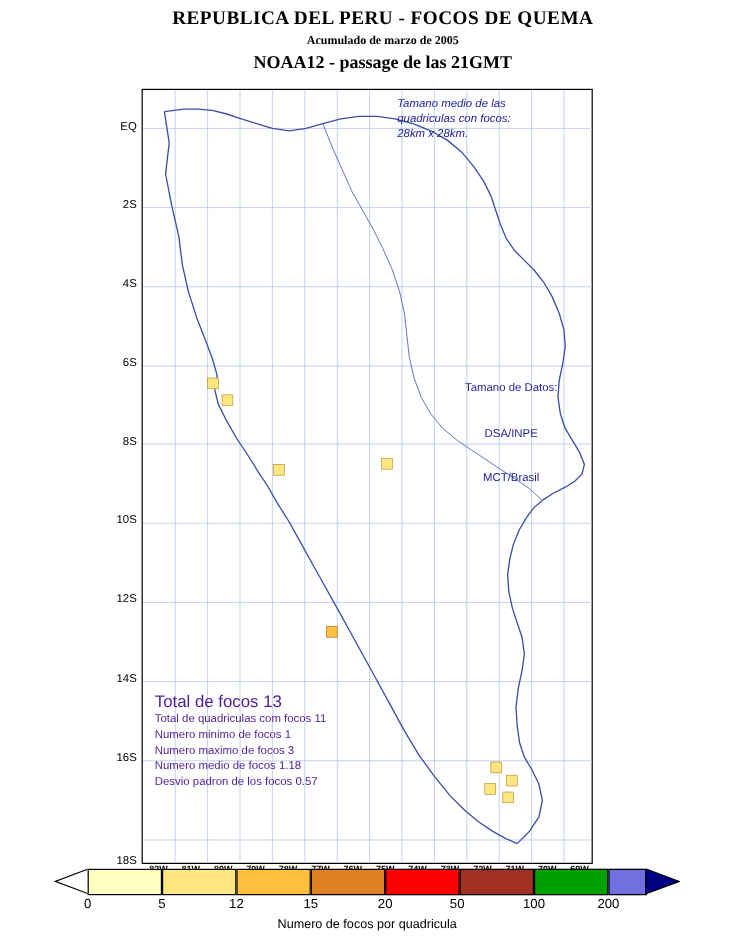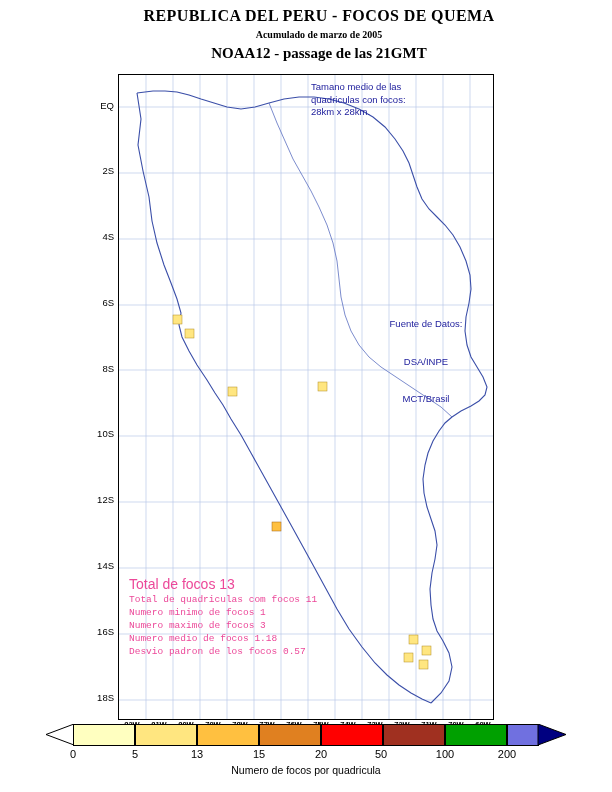--- a/index.html
+++ b/index.html
@@ -87,46 +87,46 @@
   
   .annot {
     position: absolute;
     color: #1b1b9b;
     font-family: "Liberation Sans", sans-serif;
     font-size: 9.5px;
     line-height: 12.5px;
     white-space: pre;
   }
   .annot.size-note {
-    left: 192px;
+    left: 212px;
     top: 6px;
+    font-style: italic;
   }
   .annot.fonte {
     left: 252px;
     top: 218px;
     text-align: center;
     width: 110px;
   }
   .stats {
     position: absolute;
     left: 10px;
     top: 500px;
-    color: #ec4899;
+    color: #4c1d95;
     font-family: "Liberation Sans", sans-serif;
   }
   .stats .total {
     font-size: 14px;
     line-height: 18px;
     white-space: pre;
   }
   .stats .line {
     font-size: 9.5px;
     line-height: 13px;
     white-space: pre;
-    font-family: Liberation Mono, monospace;
   }
   
   .colorbar-wrap {
     position: absolute;
     left: 45px;
     top: 724px;
     width: 522px;
     height: 22px;
   }
   .cb-cell {
@@ -187,21 +187,21 @@
 
   <div class="ylabel" style="top:100px">EQ</div>
   <div class="ylabel" style="top:165px">2S</div>
   <div class="ylabel" style="top:231px">4S</div>
   <div class="ylabel" style="top:297px">6S</div>
   <div class="ylabel" style="top:363px">8S</div>
   <div class="ylabel" style="top:428px">10S</div>
   <div class="ylabel" style="top:494px">12S</div>
   <div class="ylabel" style="top:560px">14S</div>
   <div class="ylabel" style="top:626px">16S</div>
-  <div class="ylabel" style="top:692px">18S</div>
+  <div class="ylabel" style="top:712px">18S</div>
 
   <div class="map-frame">
 
     <svg class="map-svg" width="376" height="646" viewBox="0 0 376 646">
 
       <g stroke="#b9c8e8" stroke-width="0.7" fill="none">
         <line x1="27" y1="0" x2="27" y2="646"></line>
         <line x1="54" y1="0" x2="54" y2="646"></line>
         <line x1="81" y1="0" x2="81" y2="646"></line>
         <line x1="108" y1="0" x2="108" y2="646"></line>
@@ -270,21 +270,21 @@
         <rect x="285" y="578" width="9" height="9" fill="#ffe680" stroke="#b08a20" stroke-width="0.5"></rect>
         <rect x="300" y="585" width="9" height="9" fill="#ffe680" stroke="#b08a20" stroke-width="0.5"></rect>
       </g>
     </svg>
 
     <div class="annot size-note">Tamano medio de las
 quadriculas con focos:
 28km x 28km.</div>
 
     <div class="annot fonte">
-      <div>Fuente de Datos:</div>
+      <div>Tamano de Datos:</div>
       <div>DSA/INPE</div>
       <div>MCT/Brasil</div>
     </div>
 
     <div class="stats">
       <div class="total">Total de focos 13</div>
       <div class="line">Total de quadriculas com focos 11</div>
       <div class="line">Numero minimo de focos 1</div>
       <div class="line">Numero maximo de focos 3</div>
       <div class="line">Numero medio de focos 1.18</div>
@@ -326,21 +326,21 @@
     <div class="cb-cell" style="left:462px; width:32px;  background:#7070e0;"></div>
 
     <svg style="position:absolute;left:492px;top:0;" width="30" height="22">
       <polygon points="1,0 1,21 29,10.5" fill="#000080" stroke="#000000" stroke-width="1"></polygon>
     </svg>
   </div>
 
   <div class="cb-ticks">
     <div class="cb-tick" style="left:53px;">0</div>
     <div class="cb-tick" style="left:115px;">5</div>
-    <div class="cb-tick" style="left:177px;">13</div>
+    <div class="cb-tick" style="left:177px;">12</div>
     <div class="cb-tick" style="left:239px;">15</div>
     <div class="cb-tick" style="left:301px;">20</div>
     <div class="cb-tick" style="left:361px;">50</div>
     <div class="cb-tick" style="left:425px;">100</div>
     <div class="cb-tick" style="left:487px;">200</div>
   </div>
 
   <div class="cb-caption">Numero de focos por quadricula</div>
 
 </div>

